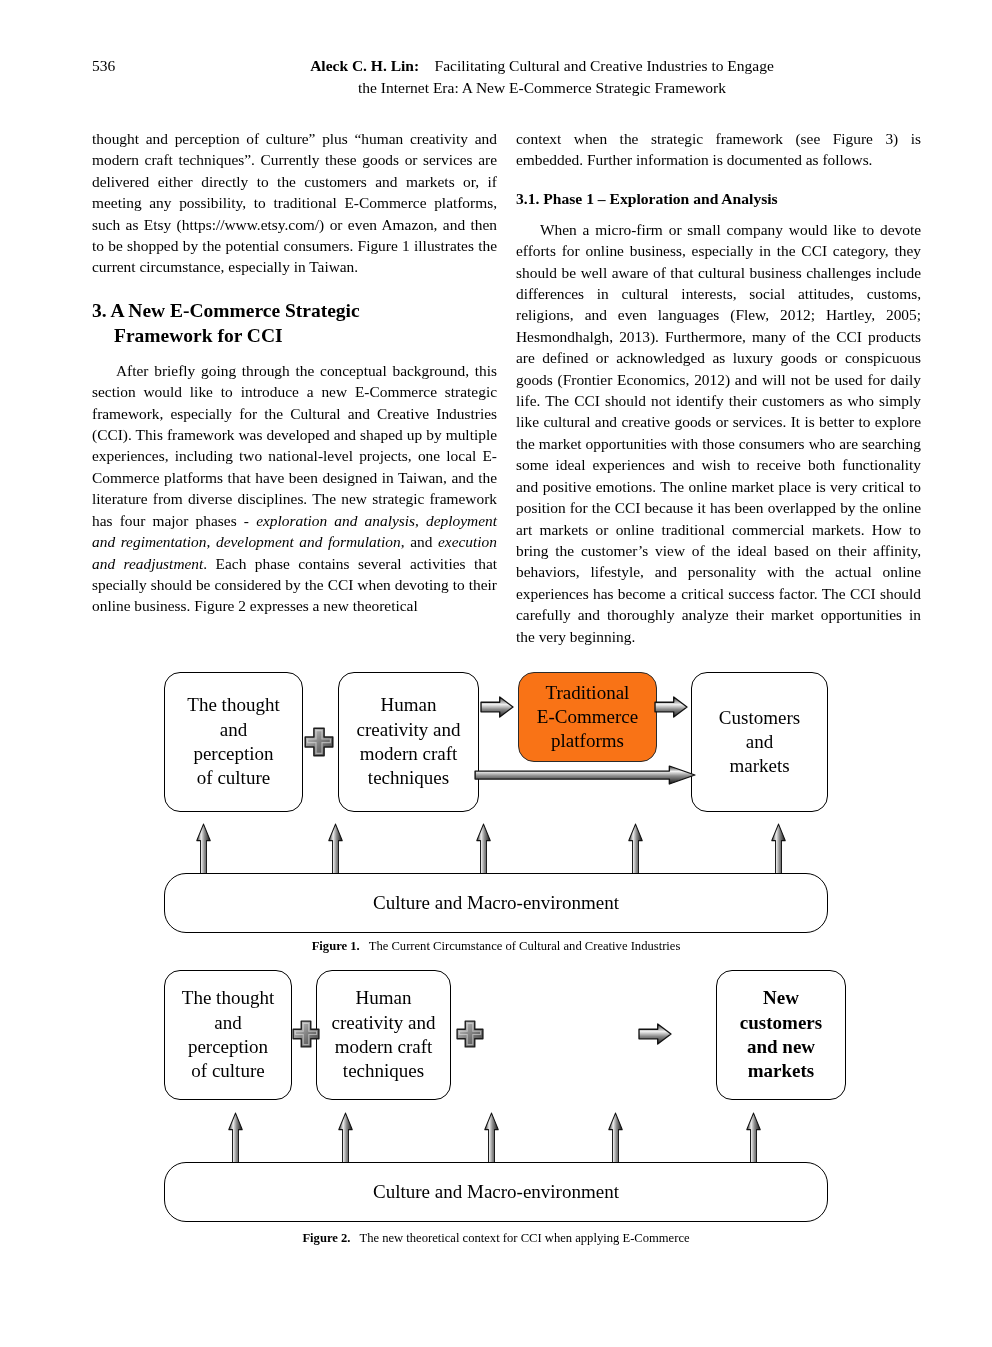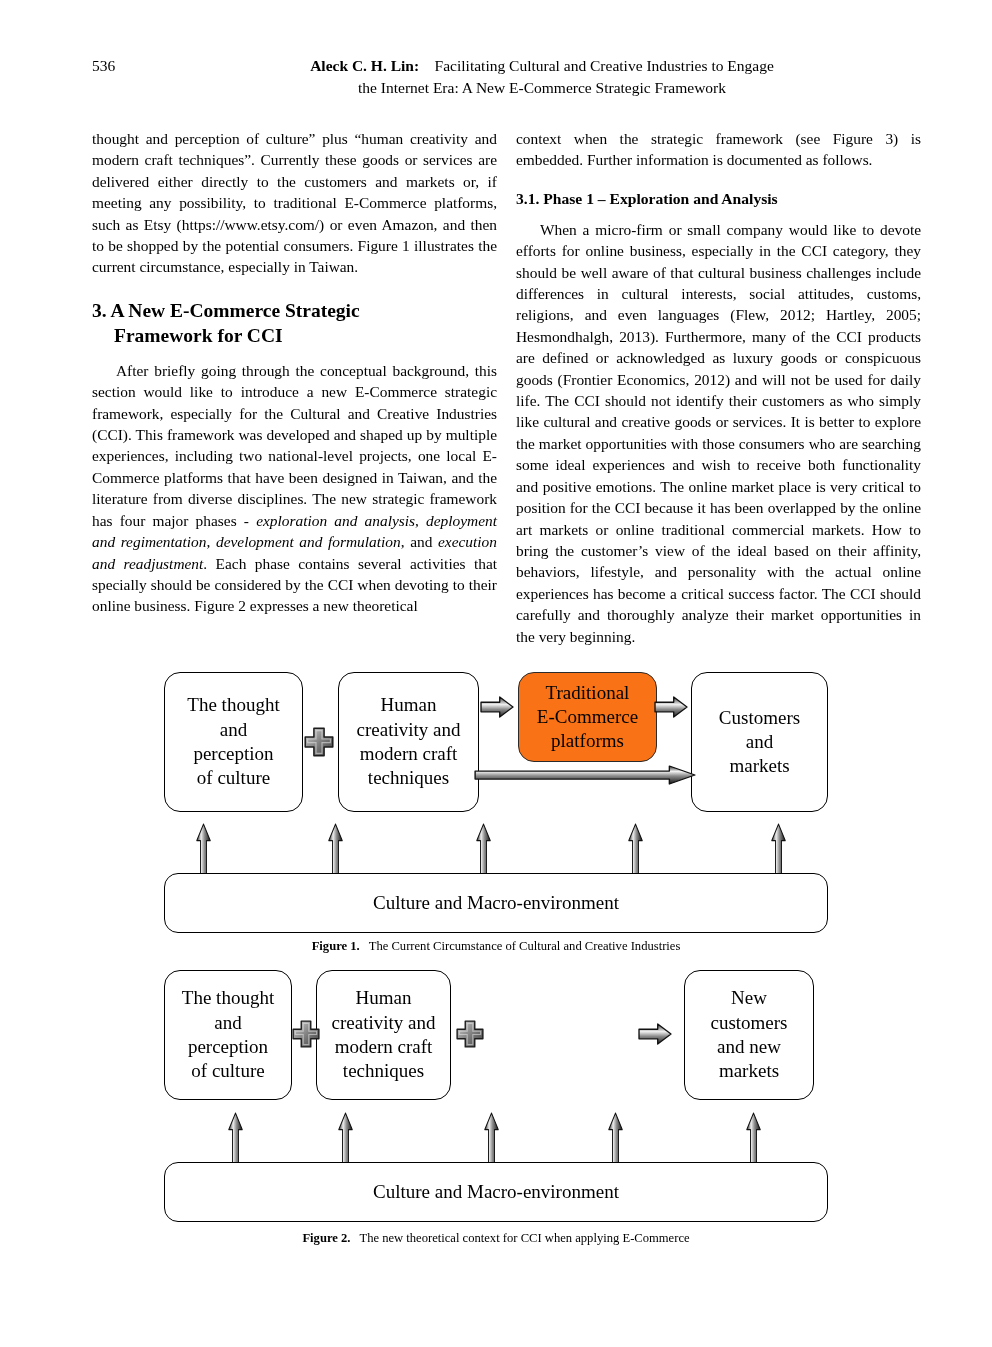--- a/index.html
+++ b/index.html
@@ -107,21 +107,21 @@
   .node.shaded {
     background: #f97316;
     border-color: #2b2b2b;
   }
   .node span { display: block; padding: 0 4px; }
 
   .envbar {
     position: absolute;
     box-sizing: border-box;
     border: 1.4px solid #000;
-    border-radius: 14px;
+    border-radius: 22px;
     background: #fff;
     display: flex;
     align-items: center;
     justify-content: center;
     font-size: 19px;
     font-family: Liberation Serif, serif;
   }
 
   .fig-caption {
     position: absolute;
@@ -292,21 +292,21 @@
 </div>
 
 <div class="figure" id="figure2-root" style="top:960px;">
   <div class="fig-canvas" id="fig2-canvas" style="height:290px;">
       <div class="node" style="left: 8px; top: 10px; width: 128px; height: 130px; font-size: 19px;">
         <span>The thought<br>and<br>perception<br>of culture</span>
       </div>
       <div class="node" style="left: 160px; top: 10px; width: 135px; height: 130px; font-size: 19px;">
         <span>Human<br>creativity and<br>modern craft<br>techniques</span>
       </div>
-      <div class="node" style="left: 528px; top: 10px; width: 130px; height: 130px; font-size: 19px;">
+      <div class="node" style="left: 560px; top: 10px; width: 130px; height: 130px; font-size: 19px; font-weight: bold;">
         <span>New<br>customers<br>and new<br>markets</span>
       </div>
       <div style="position: absolute; left: 136px; top: 60px; line-height: 0;"><svg width="28" height="28" viewBox="0 0 100 100" aria-hidden="true">
     <defs>
       <linearGradient id="pg28" x1="0" y1="0" x2="1" y2="1">
         <stop offset="0%" stop-color="#d4d4d4"></stop>
         <stop offset="45%" stop-color="#8a8a8a"></stop>
         <stop offset="100%" stop-color="#3a3a3a"></stop>
       </linearGradient>
     </defs>

